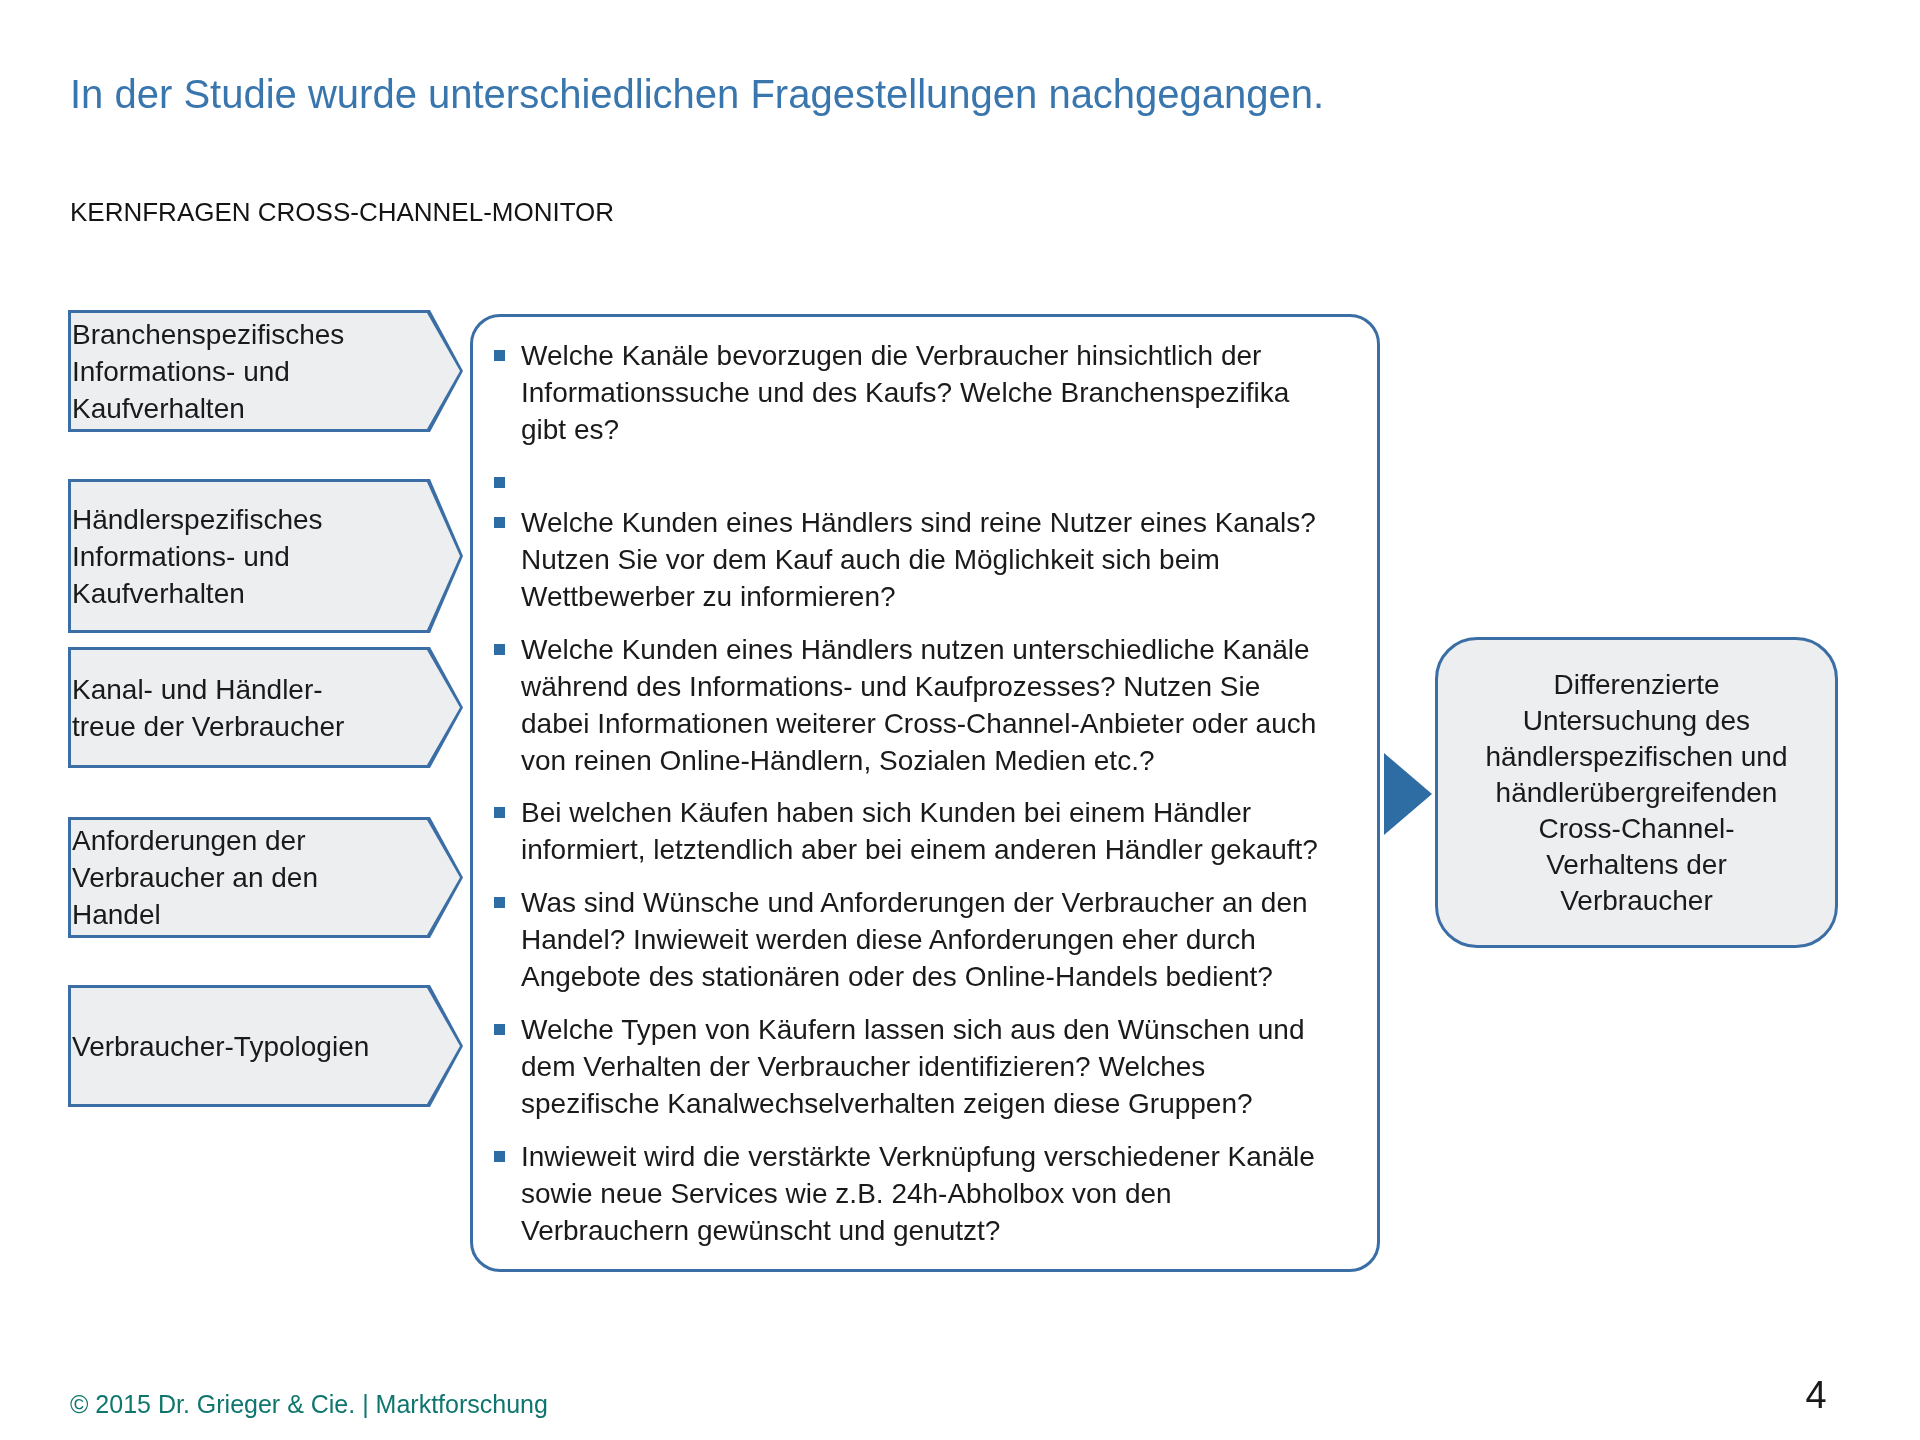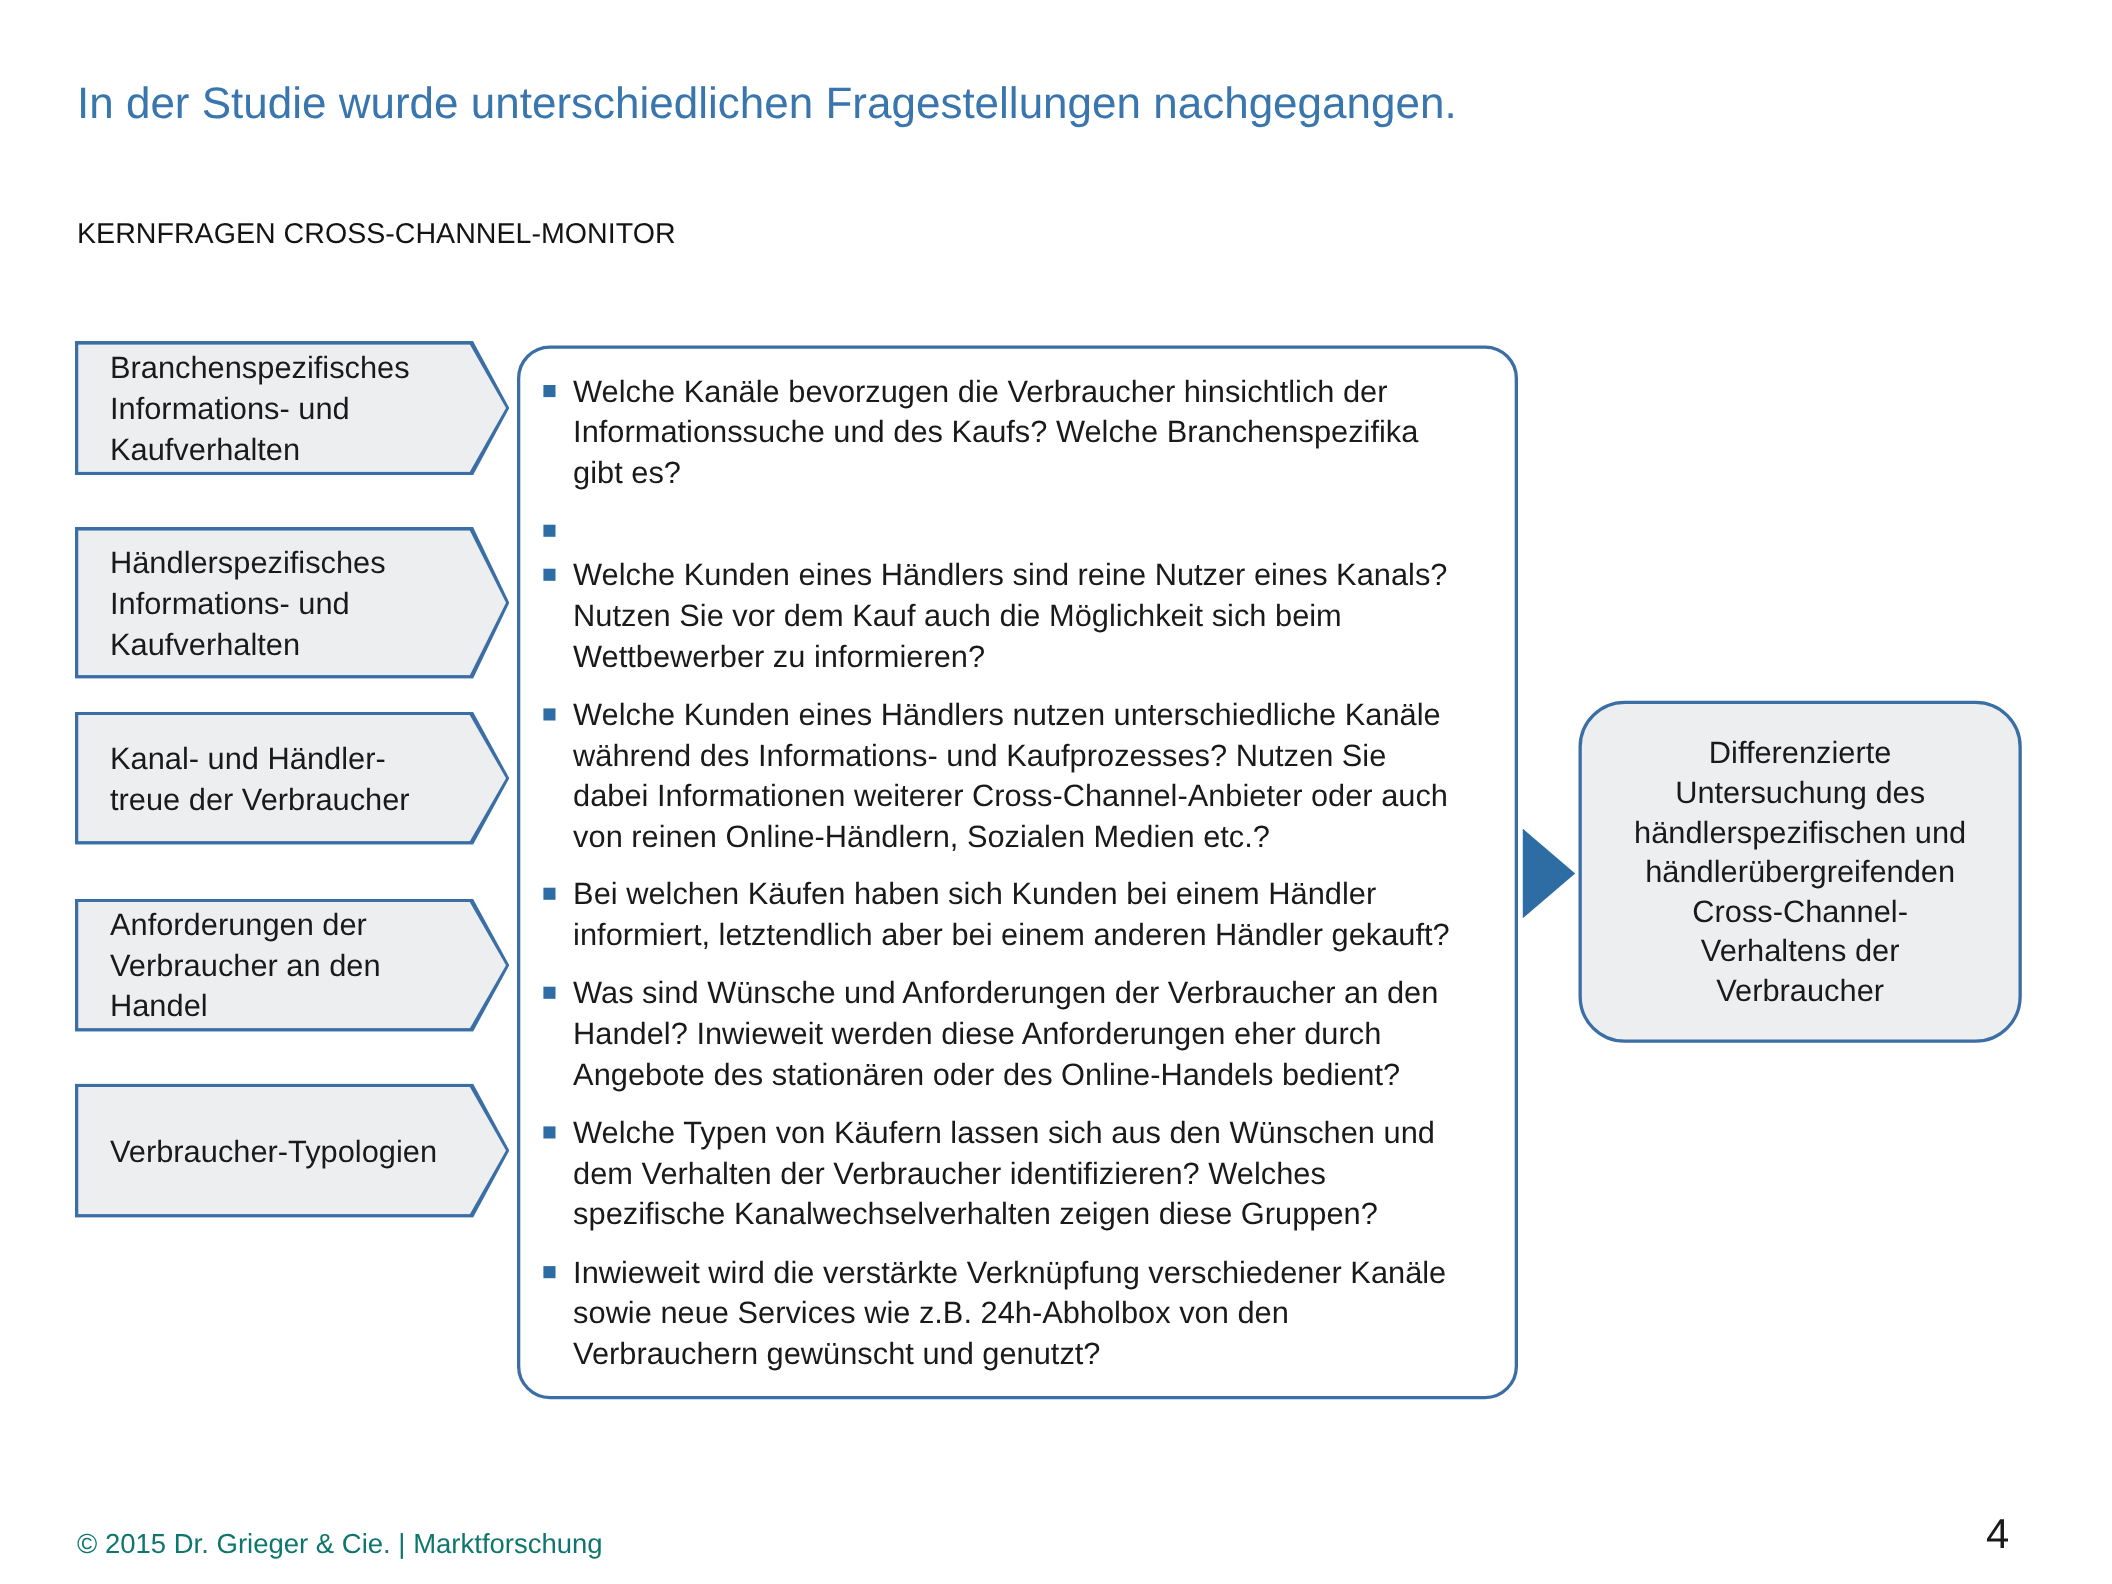--- a/index.html
+++ b/index.html
@@ -38,29 +38,29 @@
     clip-path: polygon(0 0, calc(100% - 33px) 0, 100% 50%, calc(100% - 33px) 100%, 0 100%);
   }
   .shape-outer { position: absolute; inset: 0; background: #3a6ea5; }
   .shape-inner { position: absolute; inset: 3px; background: #eceef0; }
   .flow-label {
     position: relative;
     z-index: 1;
     height: 100%;
     display: flex;
     align-items: center;
-    padding-left: 32px;
+    padding-left: 4px;
     padding-right: 46px;
     box-sizing: border-box;
     font-size: 28px;
     line-height: 37px;
     white-space: pre-line;
   }
   .fb1 { top: 310px;  height: 122px; }
-  .fb2 { top: 479px;  height: 138px; }
+  .fb2 { top: 479px;  height: 154px; }
   .fb3 { top: 647px;  height: 121px; }
   .fb4 { top: 817px;  height: 121px; }
   .fb5 { top: 985px;  height: 122px; }
   .fb6 { top: 1153px; height: 122px; }
 
   
   .questions-box {
     position: absolute;
     left: 470px;
     top: 314px;

